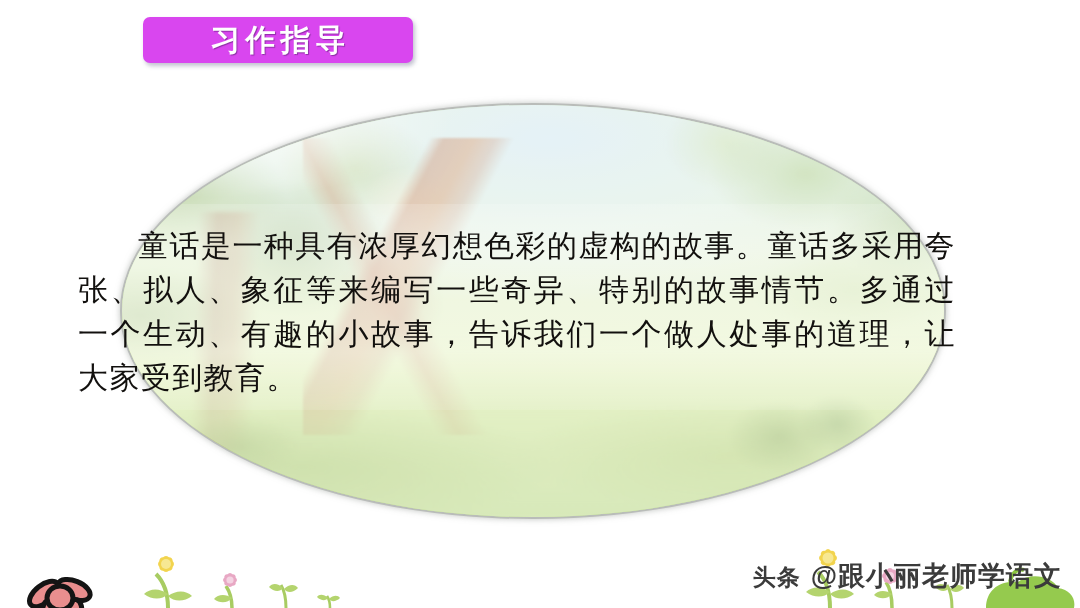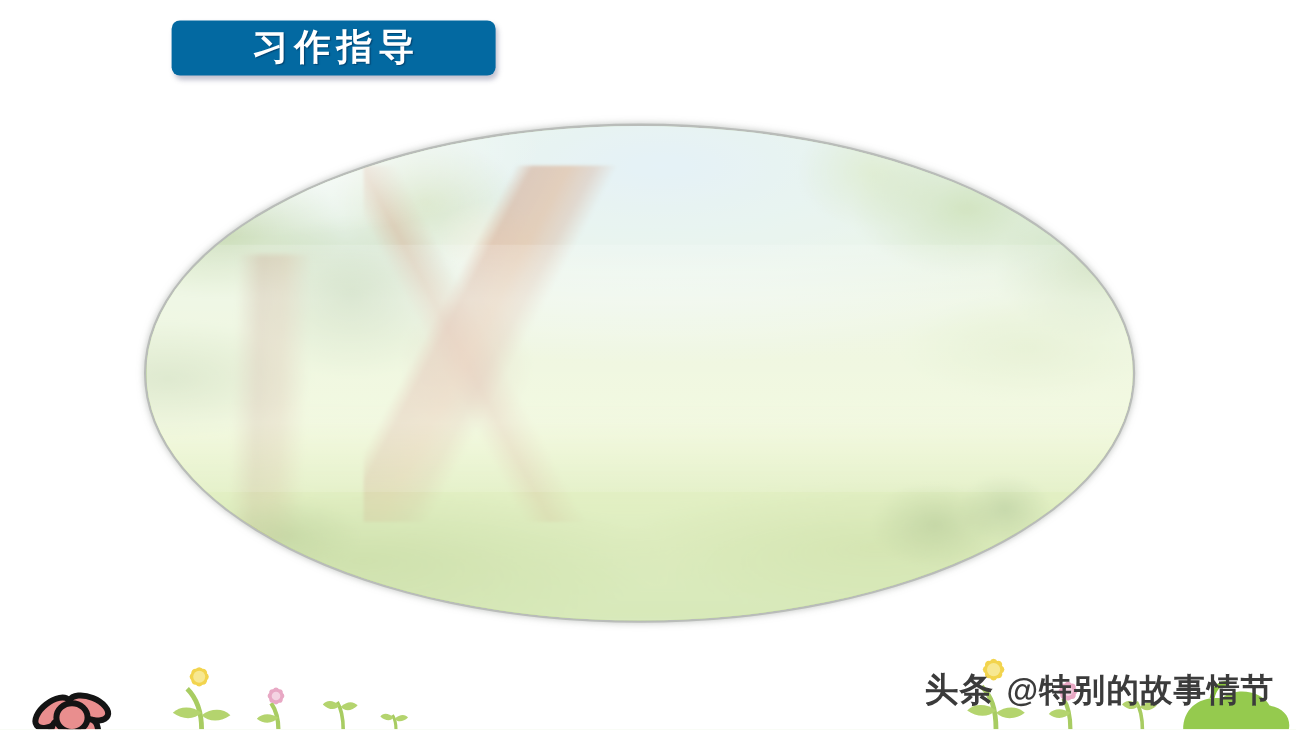--- a/index.html
+++ b/index.html
@@ -21,21 +21,21 @@
     overflow: hidden;
   }
 
   
   .title-banner {
     position: absolute;
     left: 143px;
     top: 17px;
     width: 270px;
     height: 46px;
-    background: #0369a1;
+    background: #d946ef;
     border-radius: 7px;
     box-shadow: 2px 3px 4px rgba(120,120,150,0.45);
     display: flex;
     align-items: center;
     justify-content: center;
   }
   .title-banner-text {
     color: #ffffff;
     font-size: 30px;
     font-weight: bold;
@@ -216,21 +216,21 @@
   .watermark {
     position: absolute;
     right: 18px;
     bottom: 14px;
     display: flex;
     align-items: baseline;
     gap: 10px;
     font-family: "Liberation Sans", "DejaVu Sans", sans-serif;
   }
   .wm-brand {
-    font-size: 28px;
+    font-size: 23px;
     font-weight: bold;
     color: #3b3b3b;
     letter-spacing: 1px;
     margin-left: 20px;
   }
   .wm-handle {
     font-size: 27px;
     font-weight: bold;
     color: #3b3b3b;
     letter-spacing: 1px;
@@ -255,20 +255,21 @@
       <div class="ground"></div>
       <div class="shrub-right"></div>
       <div class="shrub-left-low"></div>
       <div class="veil"></div>
       <div class="veil-strong"></div>
       <div class="top-wash"></div>
     </div>
   </div>
 
 
+  <div class="body-text">童话是一种具有浓厚幻想色彩的虚构的故事。童话多采用夸张、拟人、象征等来编写一些奇异、特别的故事情节。多通过一个生动、有趣的小故事，告诉我们一个做人处事的道理，让大家受到教育。</div>
 
   <svg class="flower-strip" viewBox="0 0 1080 70" xmlns="http://www.w3.org/2000/svg">
 
     <g>
       <g stroke="#141414" stroke-width="5" fill="#E98E8E">
         <ellipse cx="44" cy="56" rx="17" ry="9" transform="rotate(-38 44 56)"></ellipse>
         <ellipse cx="74" cy="52" rx="17" ry="9" transform="rotate(22 74 52)"></ellipse>
         <ellipse cx="52" cy="78" rx="9" ry="16" transform="rotate(-14 52 78)"></ellipse>
         <ellipse cx="72" cy="76" rx="9" ry="15" transform="rotate(18 72 76)"></ellipse>
         <ellipse cx="60" cy="60" rx="13" ry="12"></ellipse>
@@ -344,16 +345,16 @@
     </g>
 
     <g>
       <path d="M986 70 C986 52 1000 42 1018 44 C1030 34 1052 38 1058 50 C1070 52 1076 60 1074 70 Z" fill="#8CC63F" opacity="0.92"></path>
       <path d="M1010 44 C1012 34 1018 30 1024 32" stroke="#8CC63F" stroke-width="4" fill="none"></path>
     </g>
   </svg>
 
   <div class="watermark">
     <span class="wm-brand">头条</span>
-    <span class="wm-handle">@特别的故事情节</span>
+    <span class="wm-handle">@跟小丽老师学语文</span>
   </div>
 
 </div>
 
 </body></html>

